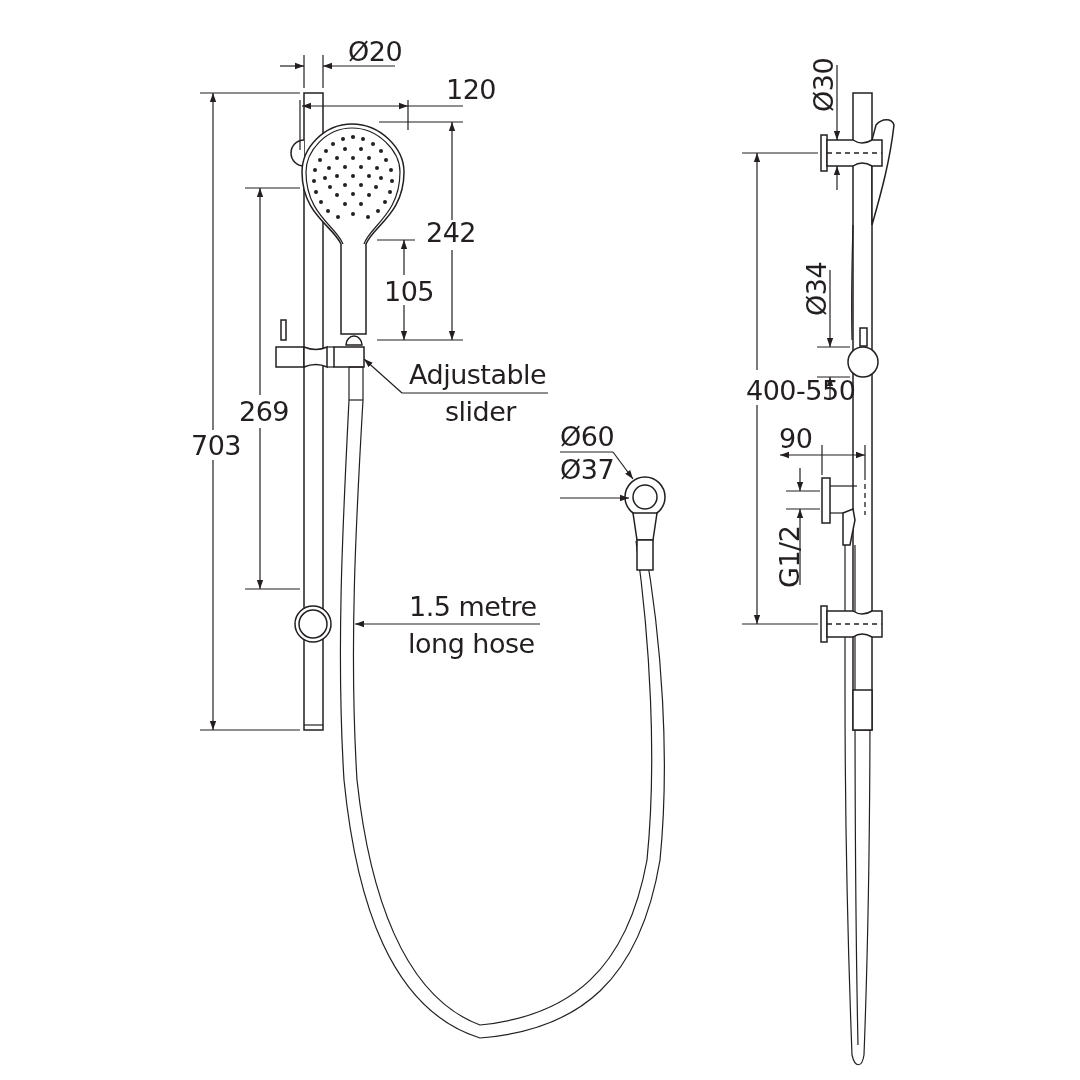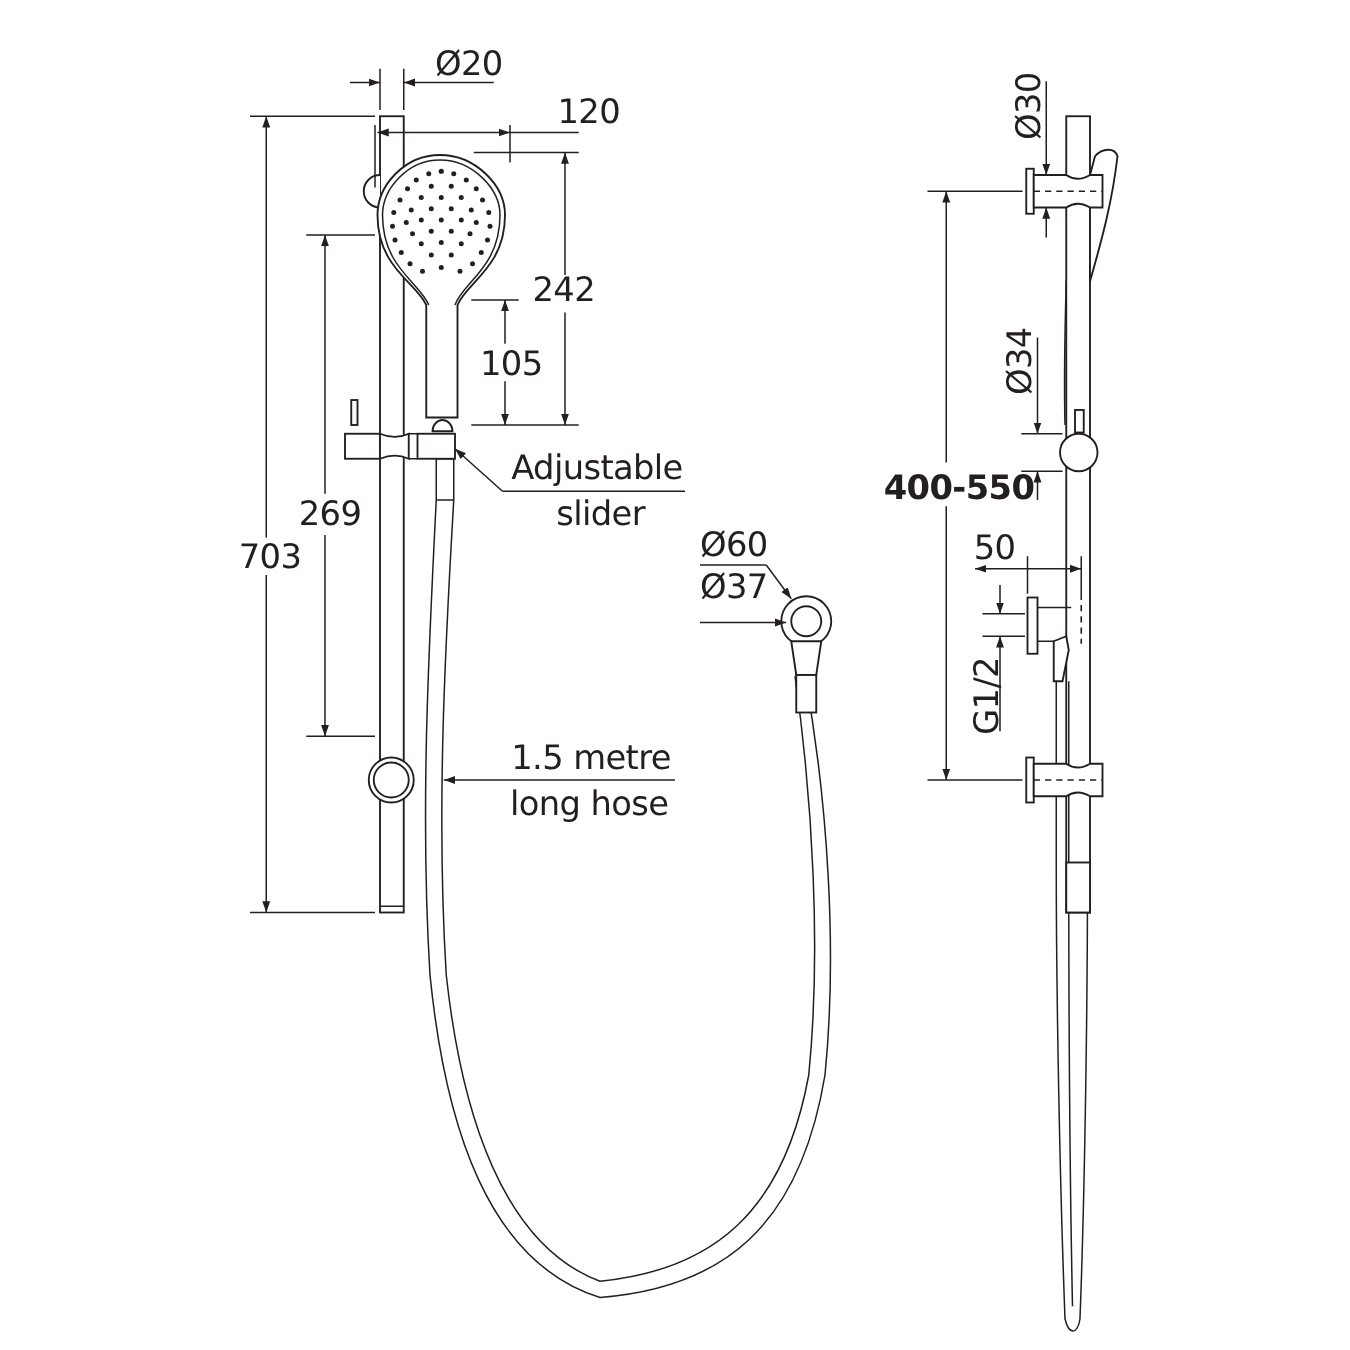--- a/index.html
+++ b/index.html
@@ -231,15 +231,15 @@
 <div class="lbl" style="left:409px; top:361px;text-align:right;">Adjustable</div>
 <div class="lbl" style="left:445px; top:398px;">slider</div>
 <div class="lbl" style="left:409px; top:593px;text-align:center;">1.5 metre</div>
 <div class="lbl" style="left:408px; top:630px;text-align:right;">long hose</div>
 
 <div class="lbl" style="left:560px; top:423px;">Ø60</div>
 <div class="lbl" style="left:560px; top:456px;text-align:center;">Ø37</div>
 
 <div class="lbl rot" style="left:810px; top:112px;">Ø30</div>
 <div class="lbl rot" style="left:803px; top:316px;">Ø34</div>
-<div class="lbl" style="left:707px; top:377px;font-weight:bold;">400-550</div>
-<div class="lbl" style="left:779px; top:425px;">50</div>
+<div class="lbl" style="left:746px; top:377px;">400-550</div>
+<div class="lbl" style="left:779px; top:425px;">90</div>
 <div class="lbl rot" style="left:776px; top:588px;">G1/2</div>
 
 </body></html>

